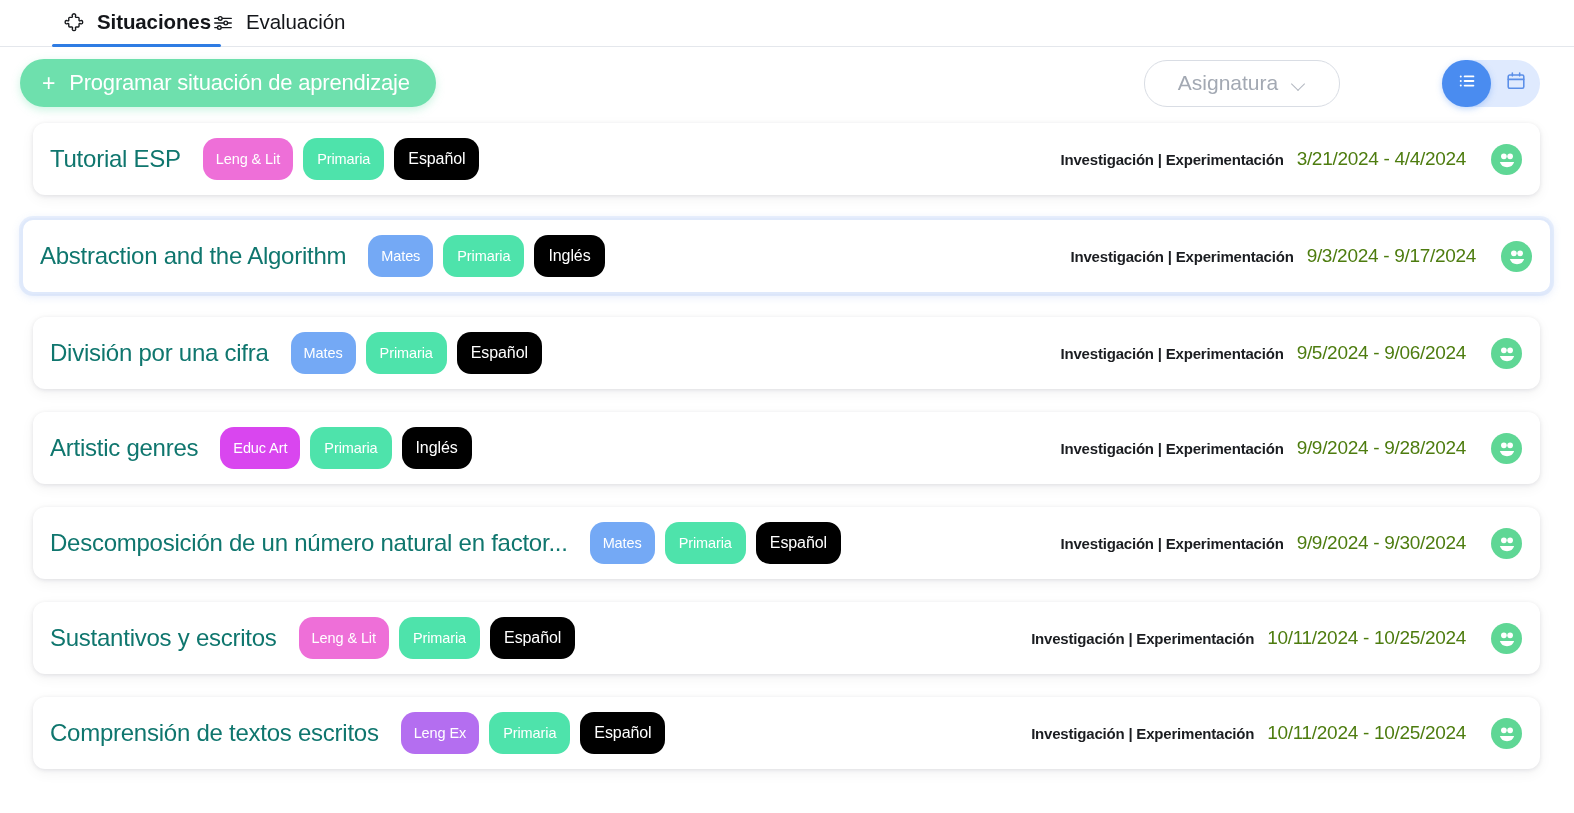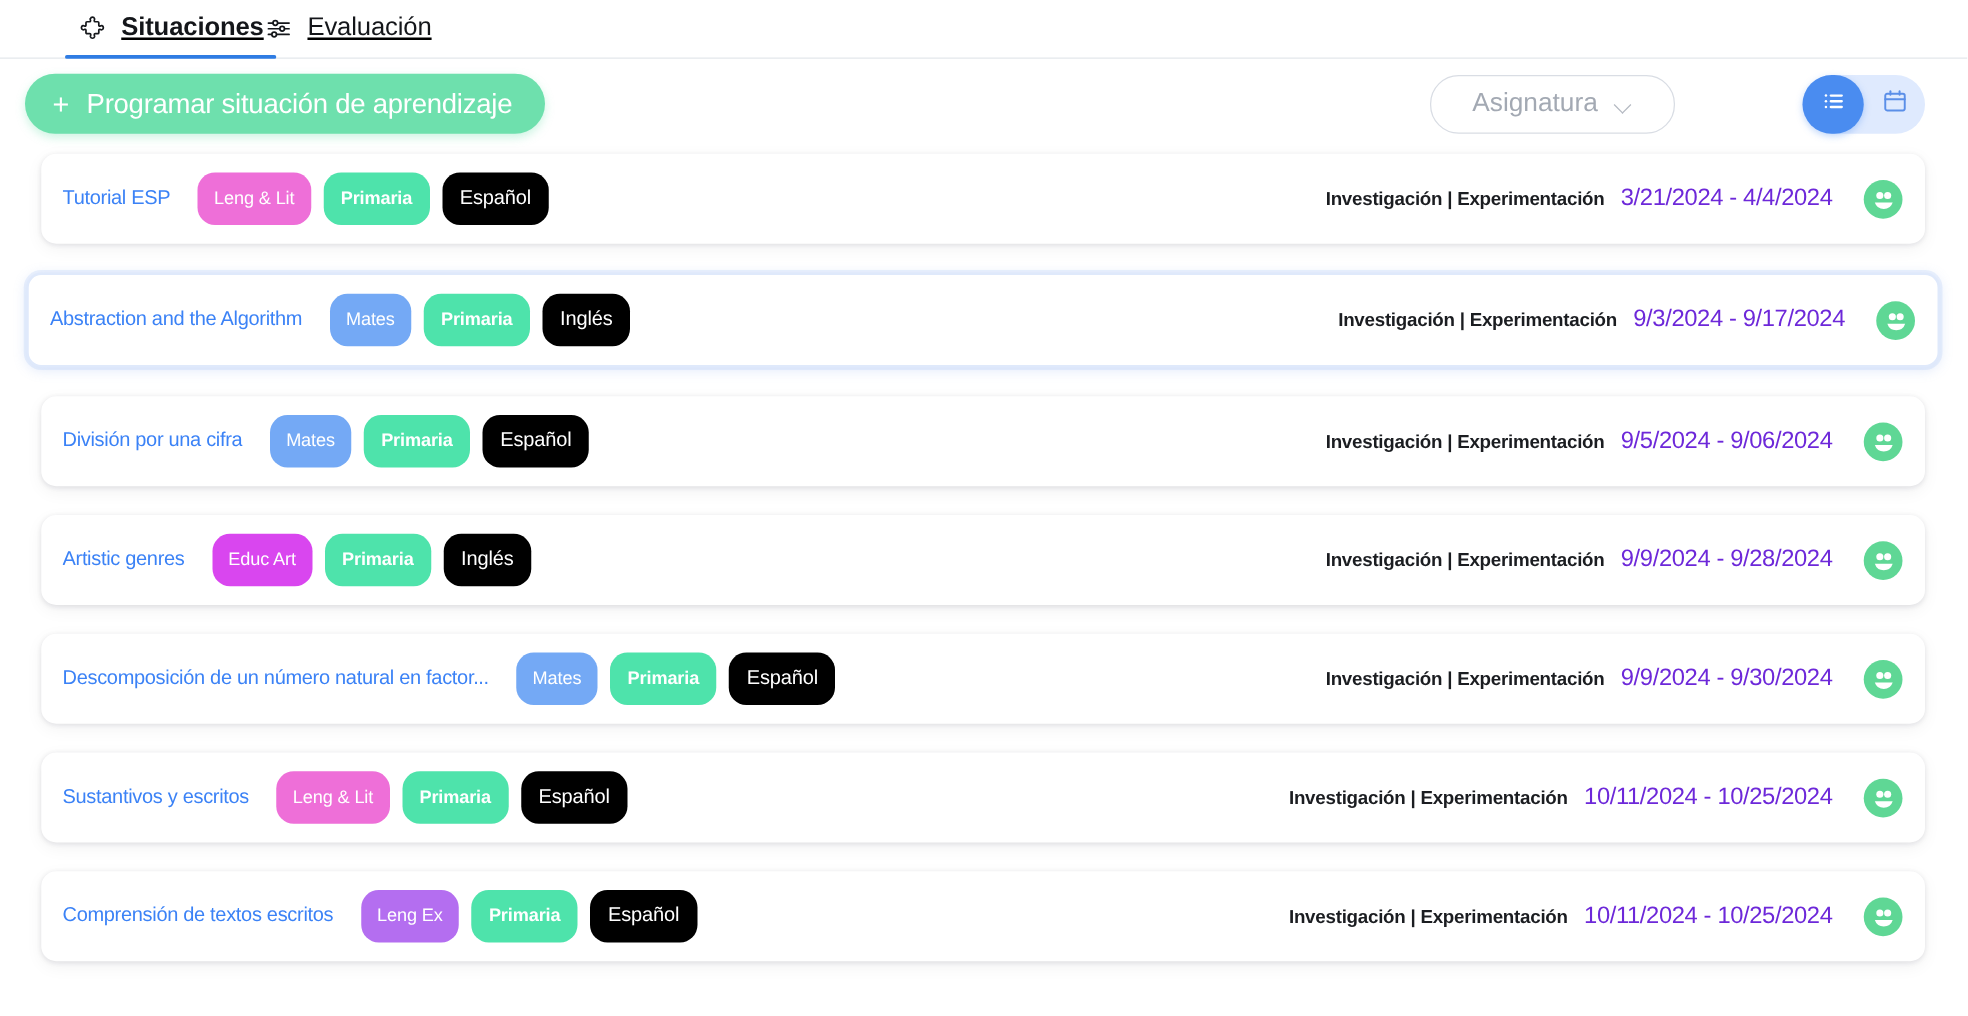--- a/index.html
+++ b/index.html
@@ -12,21 +12,20 @@
   }
 
   
   .tabbar {
     position: relative;
     height: 47px;
     border-bottom: 1px solid #e4e7ec;
     display: flex;
     align-items: flex-end;
     padding-left: 62px;
-    text-decoration: underline;
   }
   .tab {
     display: flex;
     align-items: center;
     gap: 11px;
     height: 46px;
     padding: 0 0 0 0;
     cursor: pointer;
     position: relative;
     color: #14161a;
@@ -157,22 +156,22 @@
     height: 76px;
     border: 2.5px solid #dfe9fb;
     box-shadow: 0 2px 10px rgba(110,150,230,0.22), 0 0 0 2px rgba(223,233,251,0.55);
   }
   .row-left {
     display: flex;
     align-items: center;
     min-width: 0;
   }
   .row-title {
-    font-size: 16px;
-    color: #3b82f6;
+    font-size: 24px;
+    color: #0f766e;
     letter-spacing: -0.25px;
     white-space: nowrap;
     overflow: hidden;
     text-overflow: ellipsis;
     max-width: 560px;
   }
   .tags {
     display: flex;
     align-items: center;
     gap: 10px;
@@ -183,39 +182,39 @@
     height: 42px;
     padding: 0 13px;
     border-radius: 14px;
     color: #ffffff;
     font-size: 14.5px;
     display: inline-flex;
     align-items: center;
     white-space: nowrap;
     letter-spacing: -0.1px;
   }
-  .tag.level { padding: 10px 14px; font-weight: bold; }
+  .tag.level { padding: 10px 14px; }
   .tag.lang { background: #000000; font-weight: normal; font-size: 16px; padding: 0 14px; }
 
   .row-right {
     margin-left: auto;
     display: flex;
     align-items: center;
     flex: 0 0 auto;
   }
   .phase {
     font-size: 15px;
     font-weight: bold;
     color: #1b1d21;
     letter-spacing: -0.2px;
     white-space: nowrap;
   }
   .dates {
     font-size: 19px;
-    color: #6d28d9;
+    color: #4d7c0f;
     letter-spacing: -0.3px;
     white-space: nowrap;
     margin-left: 13px;
   }
   .avatar {
     width: 31px; height: 31px;
     border-radius: 50%;
     background: #5fd795;
     margin-left: 25px;
     display: flex;

